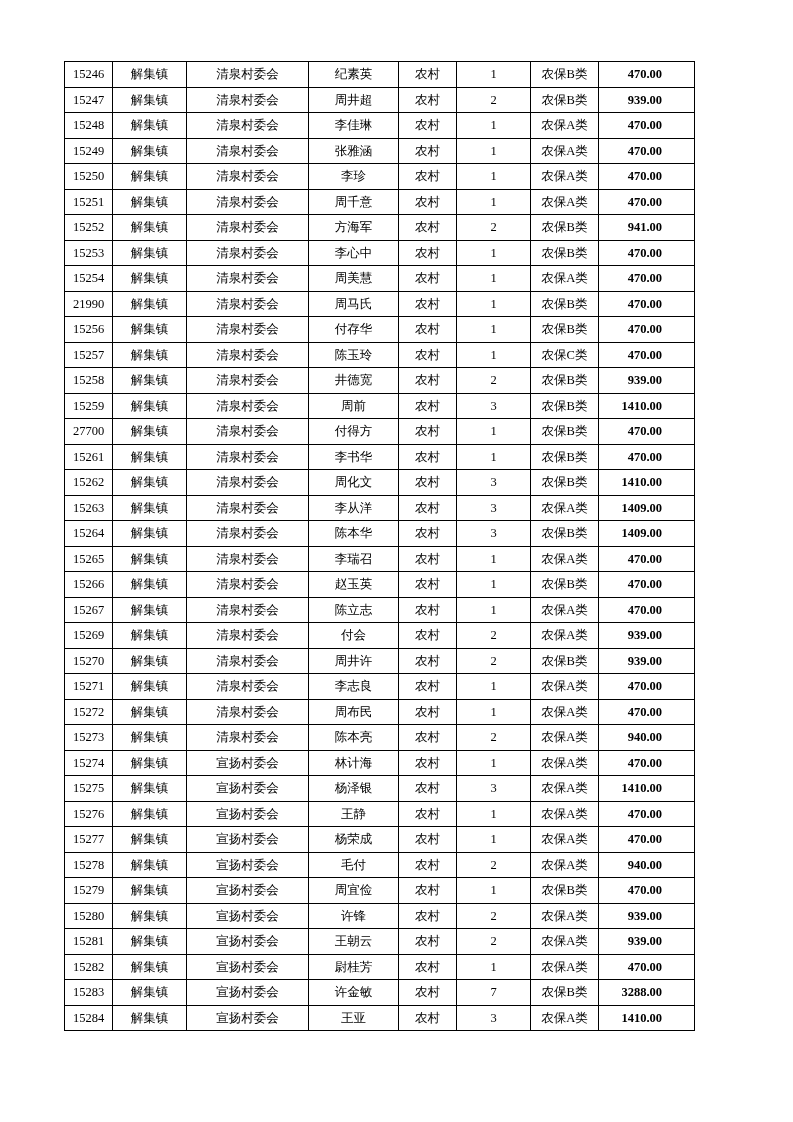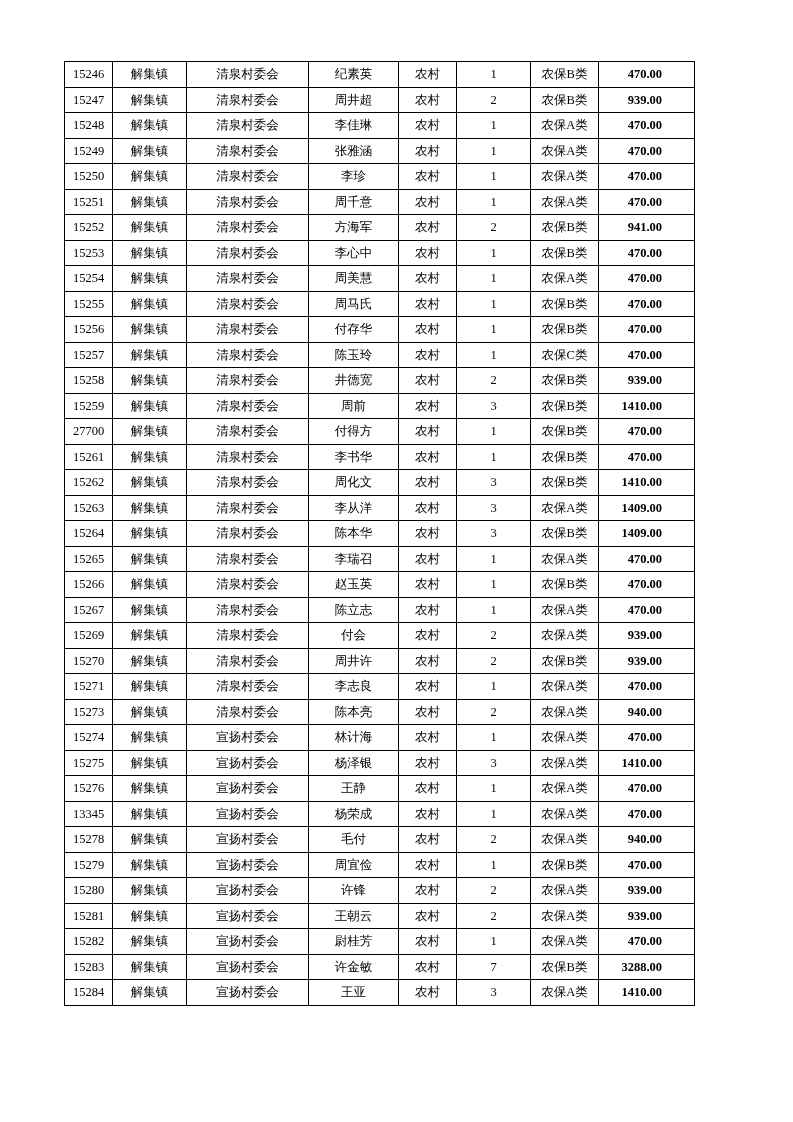--- a/index.html
+++ b/index.html
@@ -149,21 +149,21 @@
           <td class="c0">15254</td>
           <td class="c1">解集镇</td>
           <td class="c2">清泉村委会</td>
           <td class="c3">周美慧</td>
           <td class="c4">农村</td>
           <td class="c5">1</td>
           <td class="c6">农保A类</td>
           <td class="c7">470.00</td>
         </tr>
         <tr>
-          <td class="c0">15255</td>
+          <td class="c0">21990</td>
           <td class="c1">解集镇</td>
           <td class="c2">清泉村委会</td>
           <td class="c3">周马氏</td>
           <td class="c4">农村</td>
           <td class="c5">1</td>
           <td class="c6">农保B类</td>
           <td class="c7">470.00</td>
         </tr>
         <tr>
           <td class="c0">15256</td>
@@ -309,20 +309,30 @@
           <td class="c0">15271</td>
           <td class="c1">解集镇</td>
           <td class="c2">清泉村委会</td>
           <td class="c3">李志良</td>
           <td class="c4">农村</td>
           <td class="c5">1</td>
           <td class="c6">农保A类</td>
           <td class="c7">470.00</td>
         </tr>
         <tr>
+          <td class="c0">15272</td>
+          <td class="c1">解集镇</td>
+          <td class="c2">清泉村委会</td>
+          <td class="c3">周布民</td>
+          <td class="c4">农村</td>
+          <td class="c5">1</td>
+          <td class="c6">农保A类</td>
+          <td class="c7">470.00</td>
+        </tr>
+        <tr>
           <td class="c0">15273</td>
           <td class="c1">解集镇</td>
           <td class="c2">清泉村委会</td>
           <td class="c3">陈本亮</td>
           <td class="c4">农村</td>
           <td class="c5">2</td>
           <td class="c6">农保A类</td>
           <td class="c7">940.00</td>
         </tr>
         <tr>
@@ -349,21 +359,21 @@
           <td class="c0">15276</td>
           <td class="c1">解集镇</td>
           <td class="c2">宣扬村委会</td>
           <td class="c3">王静</td>
           <td class="c4">农村</td>
           <td class="c5">1</td>
           <td class="c6">农保A类</td>
           <td class="c7">470.00</td>
         </tr>
         <tr>
-          <td class="c0">13345</td>
+          <td class="c0">15277</td>
           <td class="c1">解集镇</td>
           <td class="c2">宣扬村委会</td>
           <td class="c3">杨荣成</td>
           <td class="c4">农村</td>
           <td class="c5">1</td>
           <td class="c6">农保A类</td>
           <td class="c7">470.00</td>
         </tr>
         <tr>
           <td class="c0">15278</td>

